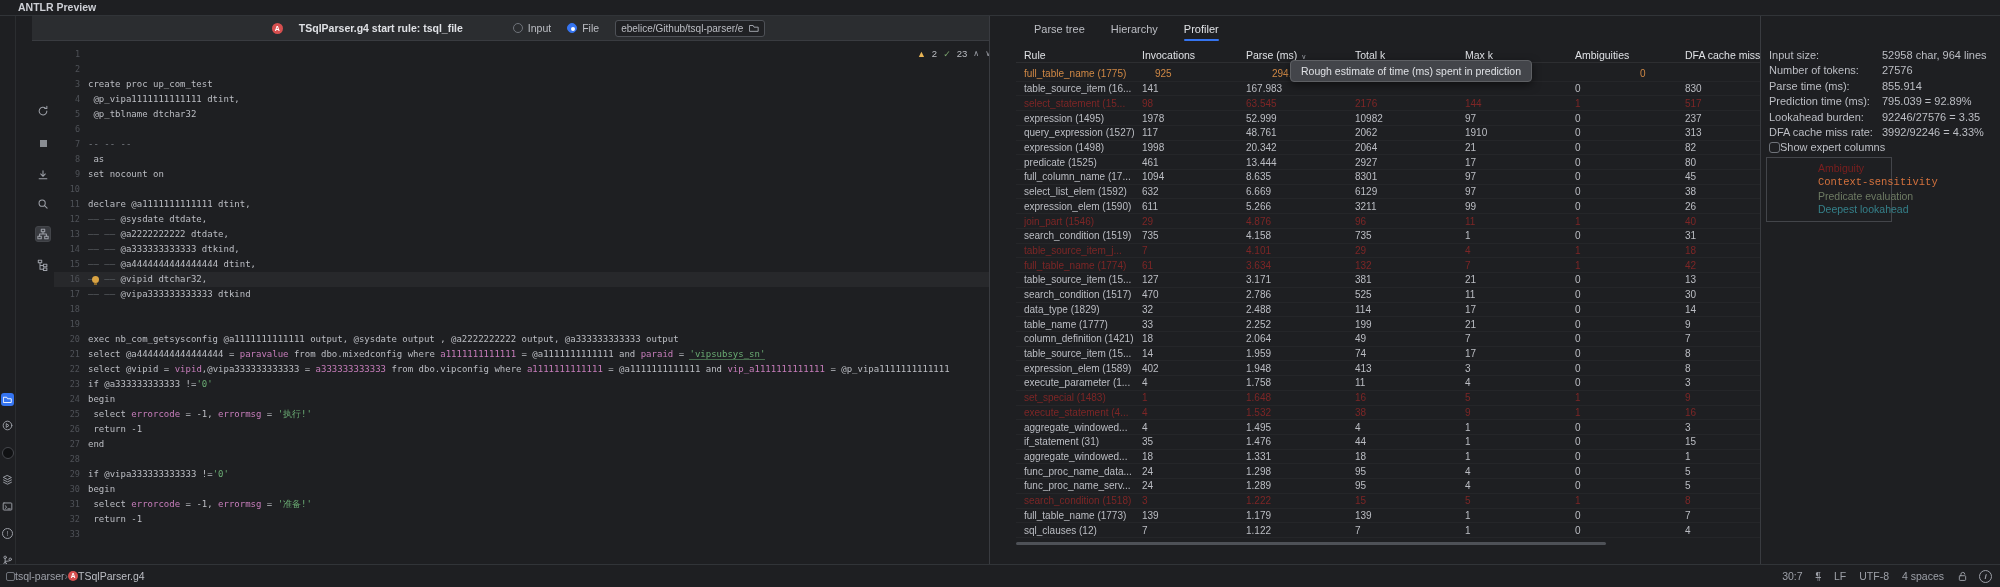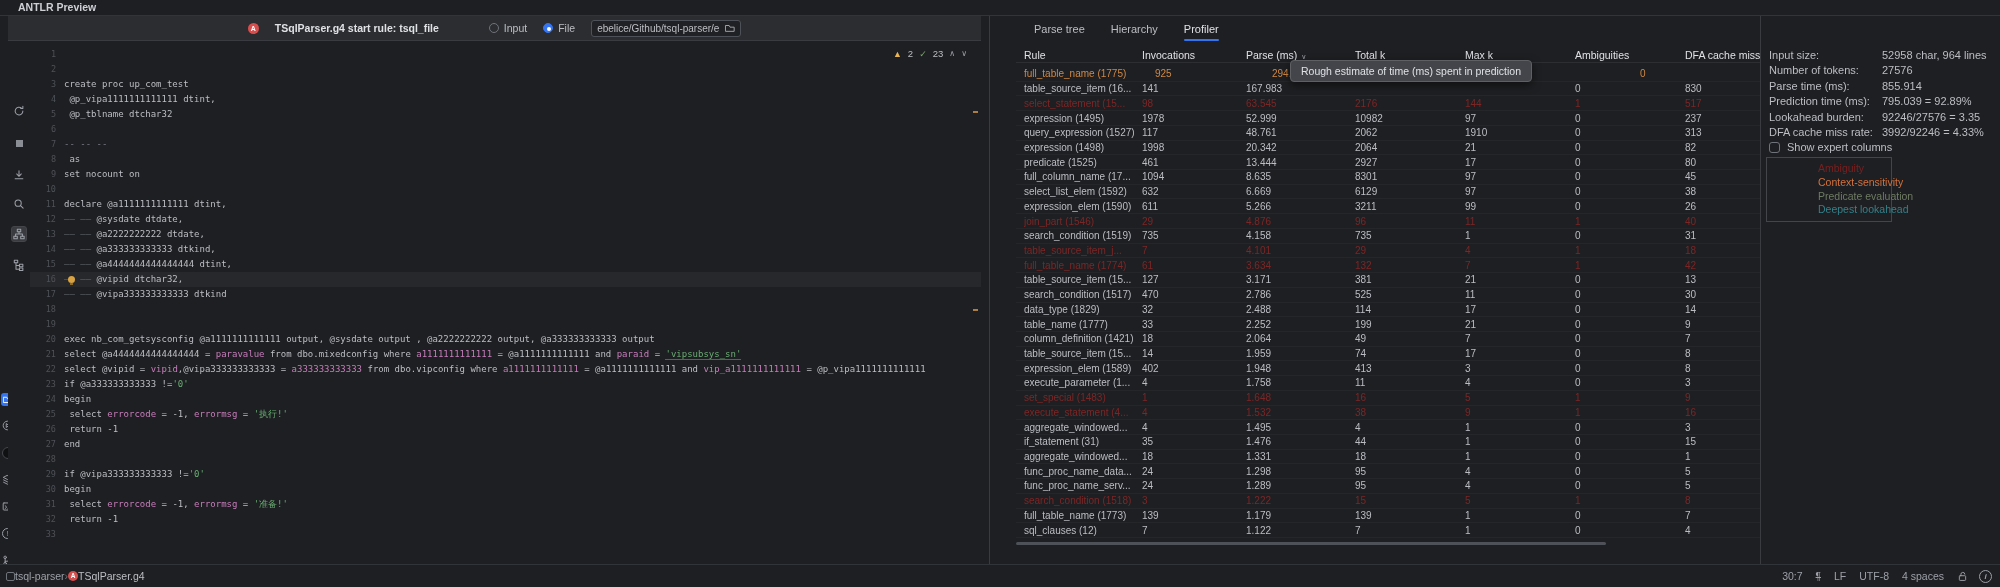--- a/index.html
+++ b/index.html
@@ -11,21 +11,21 @@
   .topbar .title{position:absolute;left:18px;top:1px;font-size:10.5px;font-weight:700;color:#ced0d6;}
   
   .stripe{position:absolute;left:0;top:16px;width:15px;bottom:22px;background:#1e1f22;border-right:1px solid #2b2d30;}
   .stripe .sicon{position:absolute;left:1px;width:13px;height:13px;display:flex;align-items:center;justify-content:center;}
   .sicon svg{display:block;}
   .sicon.active{background:#3574f0;border-radius:3px;}
   .dark-circle{width:10px;height:10px;border-radius:50%;background:#101113;border:1px solid #46484d;}
   .warn-circle{width:9px;height:9px;border-radius:50%;border:1px solid #9da0a8;color:#9da0a8;
                font-size:7px;line-height:9px;text-align:center;}
   
-  .panel-editor{position:absolute;left:8px;top:16px;width:973px;bottom:22px;background:#a3a3a3;}
+  .panel-editor{position:absolute;left:32px;top:16px;width:973px;bottom:22px;background:#a3a3a3;}
   .ptoolbar{position:absolute;left:0;top:0;right:0;height:24px;background:#2b2d30;border-bottom:1px solid #393b40;
             display:flex;align-items:center;justify-content:center;gap:16px;font-size:10.5px;}
   .antlr-badge{width:11px;height:11px;border-radius:50%;background:#d64f4f;color:#fff;font-size:7px;font-weight:700;
                line-height:11px;text-align:center;flex:0 0 auto;}
   .grammar-label{font-weight:700;color:#dfe1e5;}
   .radio{display:flex;align-items:center;gap:5px;color:#bcbec4;}
   .radio .rb{width:10px;height:10px;border-radius:50%;border:1px solid #6f737a;box-sizing:border-box;}
   .radio .rb.sel{background:#3574f0;border-color:#3574f0;position:relative;}
   .radio .rb.sel::after{content:"";position:absolute;left:3px;top:3px;width:4px;height:4px;border-radius:50%;background:#fff;}
   .file-input{display:flex;align-items:center;gap:6px;width:138px;height:15px;background:#202124;border:1px solid #4e5157;
@@ -69,21 +69,21 @@
   .prow{height:13.72px;font-size:10px;color:#bcbec4;border-bottom:1px solid rgba(255,255,255,0.035);}
   .prow .pc{white-space:nowrap;overflow:hidden;}
   .prow.orange{color:#d08845;gap:13px;}
   .prow.red{color:#7d2626;}
   .thscroll{position:absolute;left:0;bottom:1px;width:590px;height:3px;background:#4e5157;border-radius:2px;}
   .vdiv{position:absolute;left:770px;top:0;bottom:0;width:1px;background:#393b40;}
   
   .stats{position:absolute;left:779px;top:32px;width:220px;font-size:11px;color:#bcbec4;}
   .stat-row{position:relative;height:15.4px;line-height:15.4px;white-space:nowrap;}
   .stat-row .sv{position:absolute;left:113px;}
-  .expert{position:absolute;left:779px;top:125px;display:flex;align-items:center;gap:7px;font-size:11px;color:#bcbec4;}
+  .expert{position:absolute;left:779px;top:125px;display:flex;align-items:center;gap:0;font-size:11px;color:#bcbec4;}
   .cbox{width:11px;height:11px;border:1.5px solid #6f737a;border-radius:3px;box-sizing:border-box;background:transparent;}
   .legend{position:absolute;left:776px;top:141px;width:110px;border:1px solid #43454a;padding:4px 7px;font-size:10.5px;}
   .legend .lg-item{height:13.8px;line-height:13.8px;white-space:nowrap;margin-left:44px;}
   
   .tooltip{position:absolute;left:300px;top:44px;background:#43454a;border:1px solid #5e6064;border-radius:4px;
            padding:4px 10px;font-size:10.5px;color:#dfe1e5;white-space:nowrap;box-shadow:0 3px 8px rgba(0,0,0,.5);z-index:5;}
   
   .statusbar{position:absolute;left:0;bottom:0;width:2000px;height:22px;background:#1e1f22;border-top:1px solid #313438;
              font-size:10.5px;color:#9da0a8;}
   .sb-left{position:absolute;left:6px;top:0;height:22px;display:flex;align-items:center;}
@@ -597,21 +597,21 @@
         <div class="stat-row"><span>DFA cache miss rate:</span><span class="sv">3992/92246 = 4.33%</span></div>
       </div>
 
     <div class="expert">
       <span class="cbox"></span>
       <span>Show expert columns</span>
     </div>
 
     <div class="legend">
         <div class="lg-item" style="color: rgb(124, 31, 31);">Ambiguity</div>
-        <div class="lg-item" style="color: rgb(211, 113, 61);">Context-sensitivity</div>
+        <div class="lg-item" style="color: rgb(211, 113, 61); font-family: Liberation Mono, monospace;">Context-sensitivity</div>
         <div class="lg-item" style="color: rgb(110, 123, 99);">Predicate evaluation</div>
         <div class="lg-item" style="color: rgb(53, 128, 138);">Deepest lookahead</div>
       </div>
 
     <div class="tooltip">Rough estimate of time (ms) spent in prediction</div>
   </div>
 
   <div class="statusbar">
     <div class="sb-left">
       <span class="win-ico"></span>

